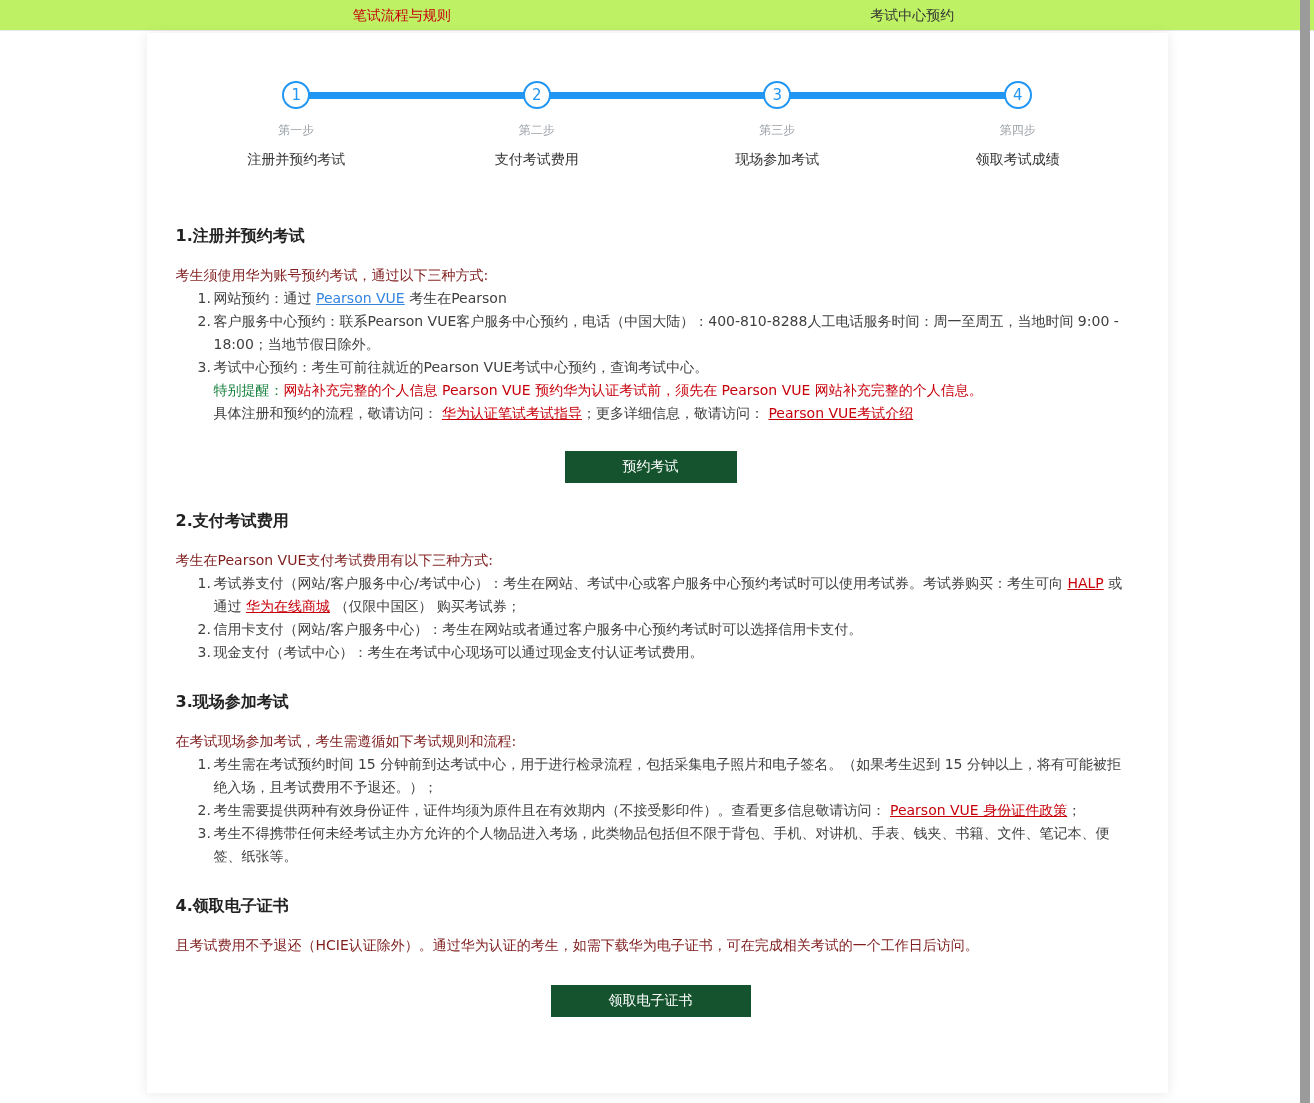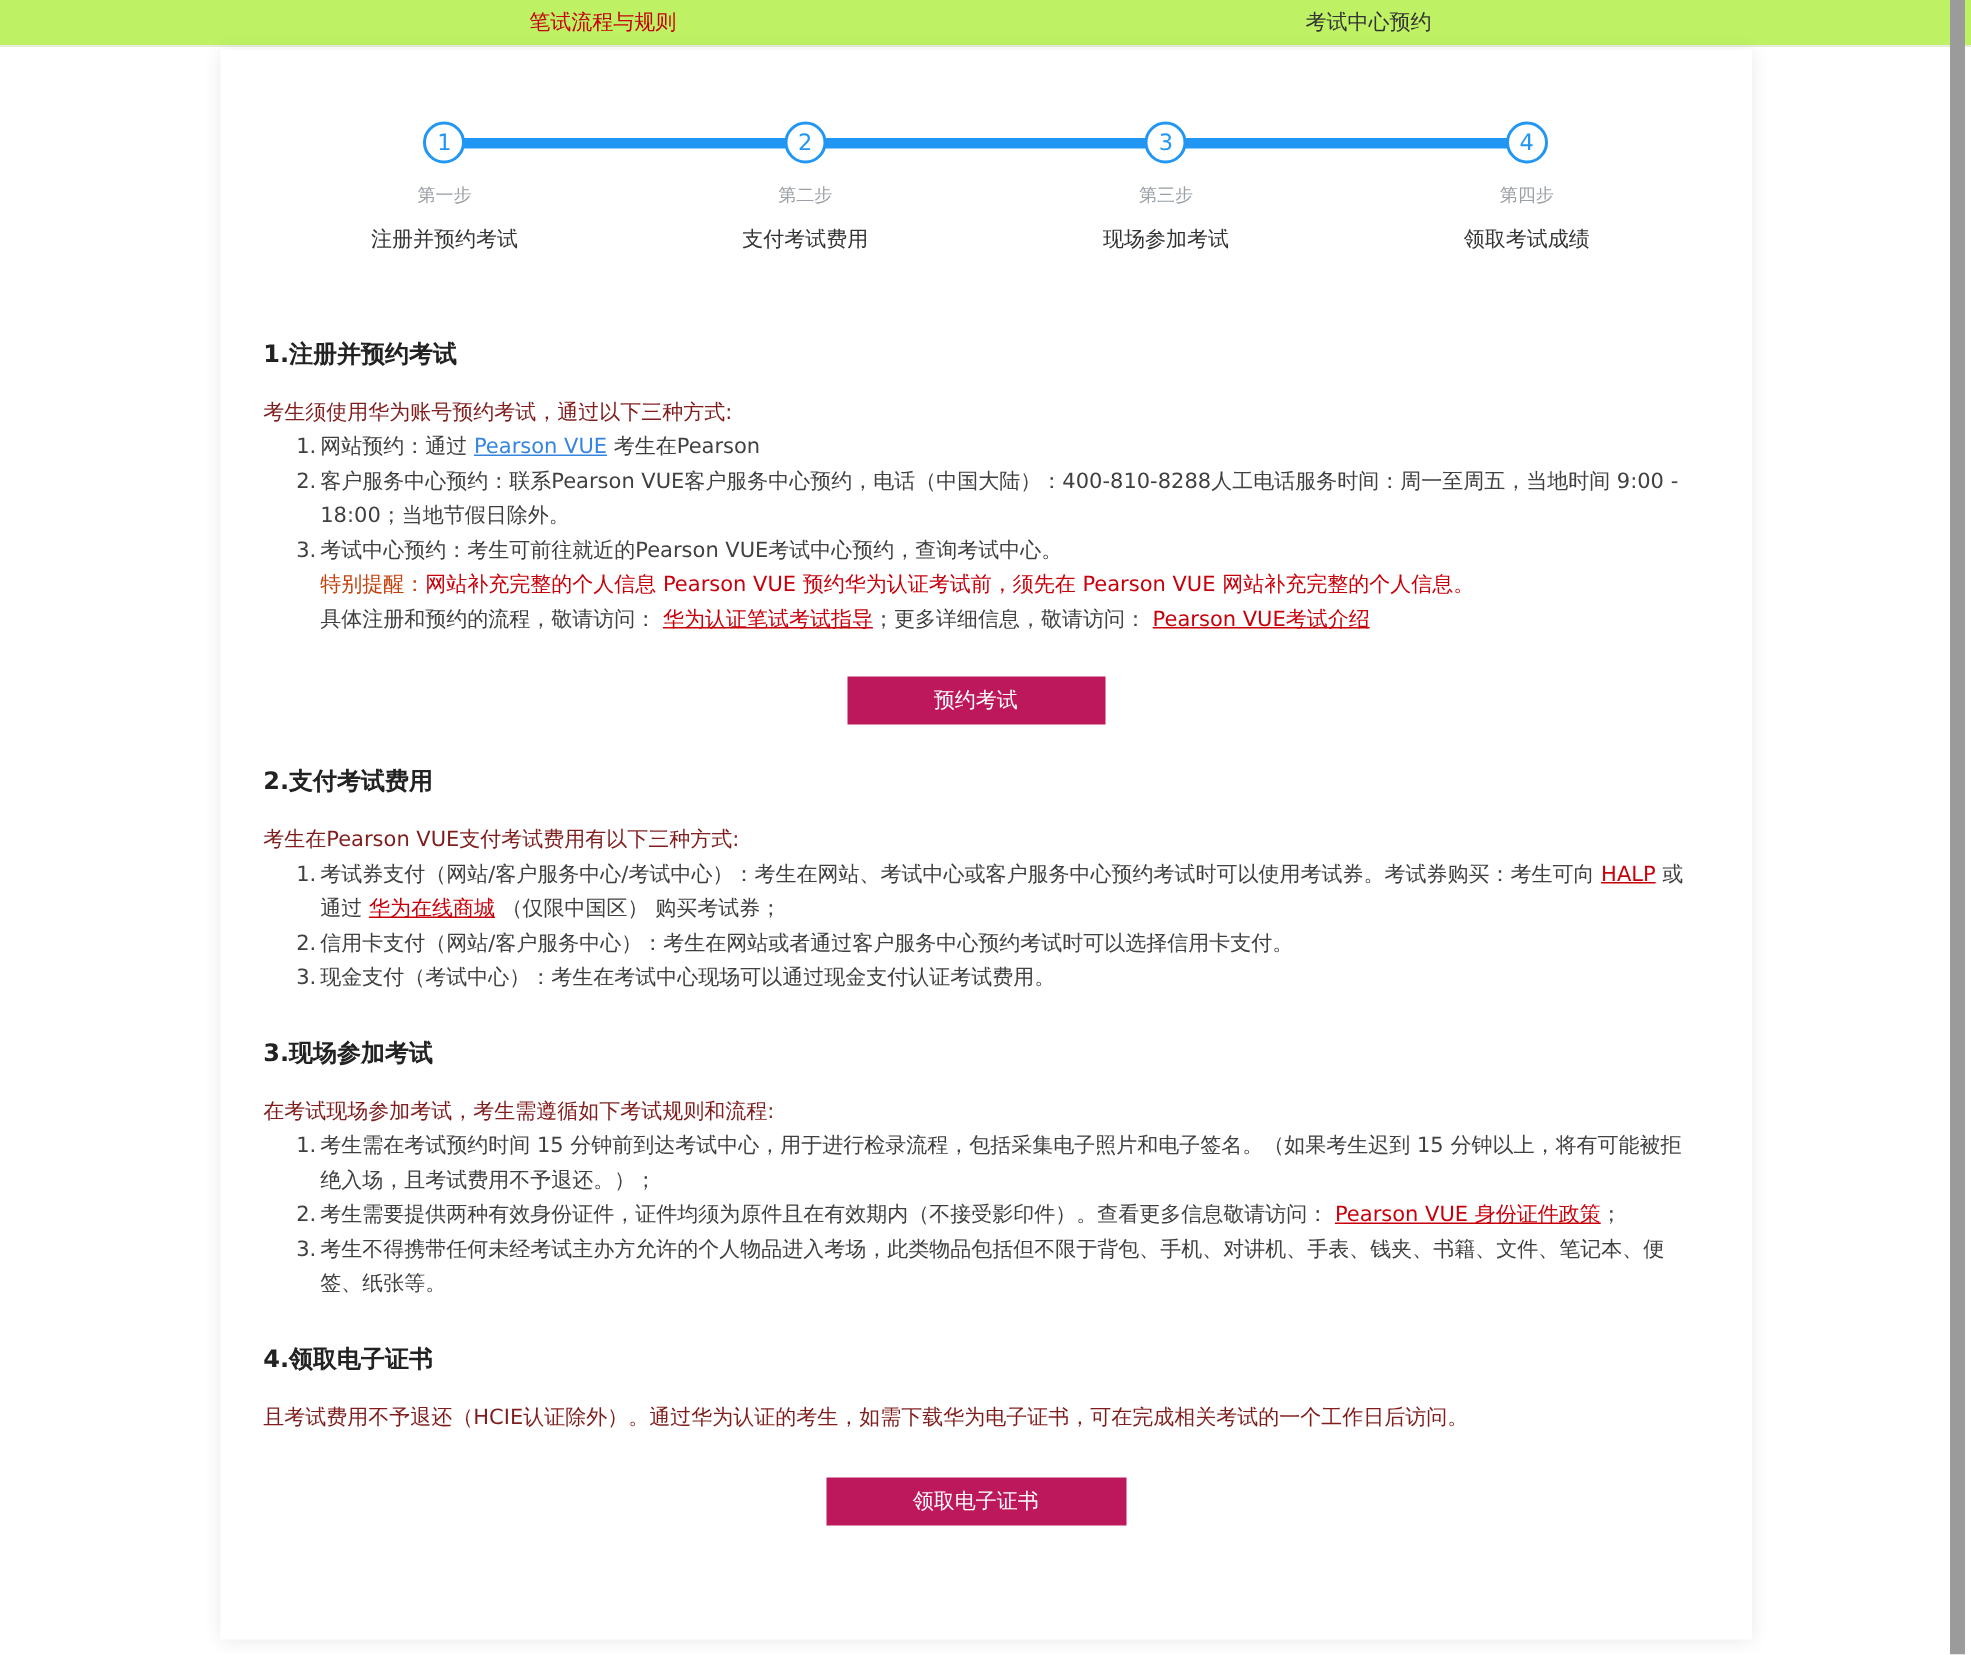--- a/index.html
+++ b/index.html
@@ -27,25 +27,25 @@
   
   .content { padding:0 42px 0 29px; color:#404040; }
   h2.sec { font-size:16px; font-weight:bold; color:#222; margin:28px 0 17px; }
   h2.sec.first { margin-top:57px; }
   .para { font-size:14px; line-height:23px; color:#7f1d1d; }
   .olist { margin-top:0; }
   .li { position:relative; padding-left:38px; font-size:14px; line-height:23px; color:#404040; }
   .li .num { position:absolute; left:22px; top:0; }
   .indent { padding-left:38px; font-size:14px; line-height:23px; }
   .red { color:#c7000b; }
-  .red-label { color:#c2410c; }
+  .red-label { color:#15803d; }
   a.blue-link { color:#3585e0; text-decoration:underline; cursor:pointer; }
   a.red-link { color:#c7000b; text-decoration:underline; cursor:pointer; }
 
-  .btn { display:block; margin:26px auto 22px; height:32px; background:#be185d; color:#fff; font-size:14px; border:none; cursor:pointer; font-family:inherit; }
+  .btn { display:block; margin:26px auto 22px; height:32px; background:#14532d; color:#fff; font-size:14px; border:none; cursor:pointer; font-family:inherit; }
   .btn.book { width:172px; }
   .btn.cert { width:200px; margin:28px auto 0; }
 
   
   .scrollbar { position:absolute; top:0; right:4px; width:10px; height:1103px; background:#f1f1f1; }
   .scrollbar-thumb { position:absolute; top:0; left:0; width:10px; height:1103px; background:#9b9b9b; }
 </style>
 </head>
 <body>
 

